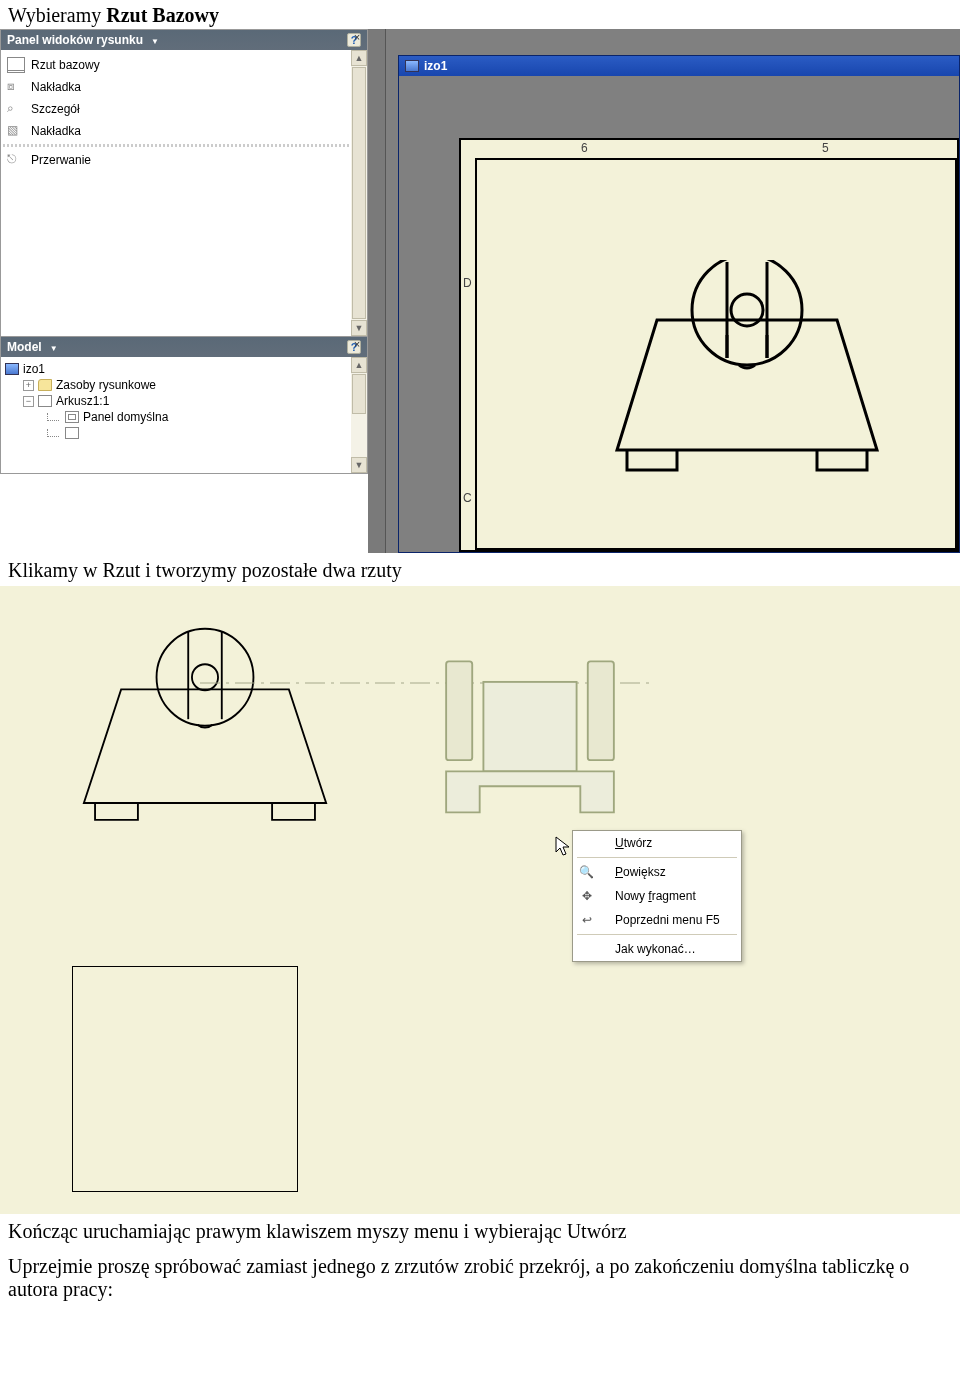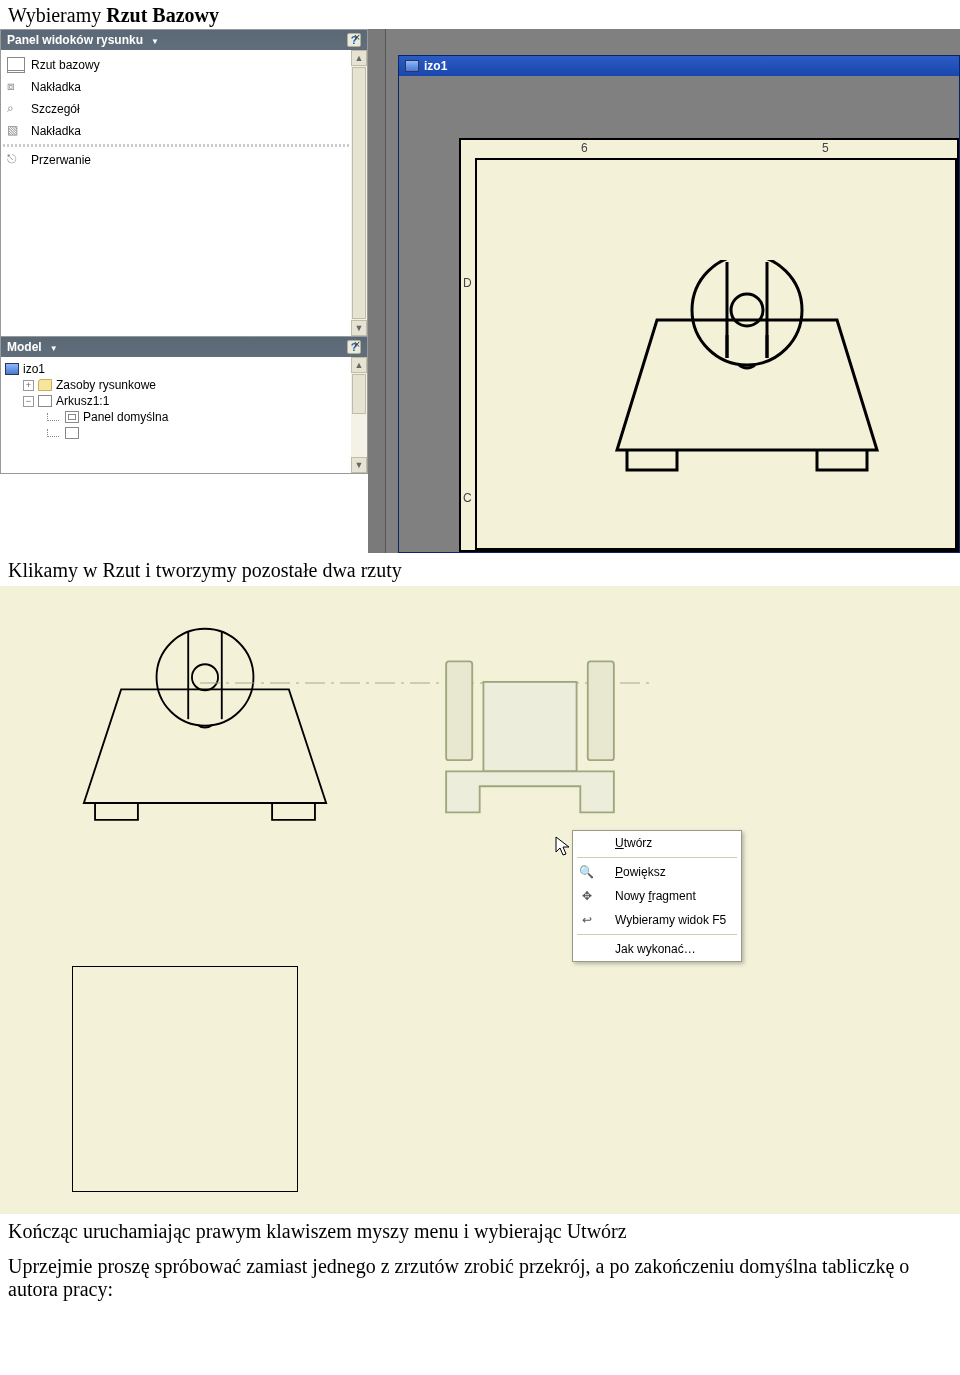--- a/index.html
+++ b/index.html
@@ -273,21 +273,21 @@
         <div class="row">
           <span class="ic">🔍</span>
           <span><span class="u">P</span>owiększ</span>
         </div>
         <div class="row">
           <span class="ic">✥</span>
           <span>Nowy <span class="u">f</span>ragment</span>
         </div>
         <div class="row">
           <span class="ic">↩</span>
-          <span>Wybieramy widok F5</span>
+          <span>Poprzedni menu F5</span>
         </div>
       </div>
     <div class="sep"></div>
     <div class="row">
       <span class="ic"></span>
       <span>Jak wykonać…</span>
     </div>
   </div>
 </div>
 

